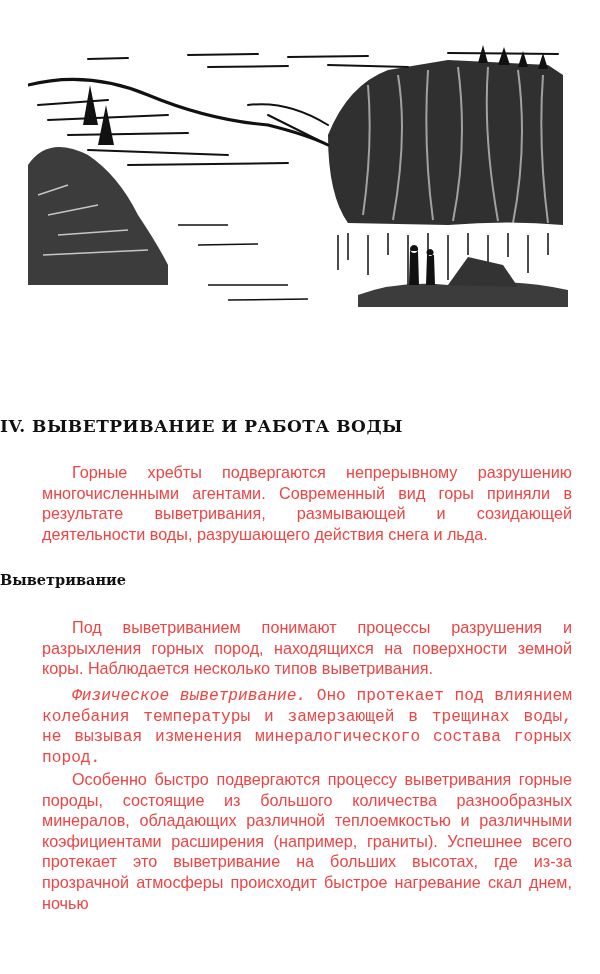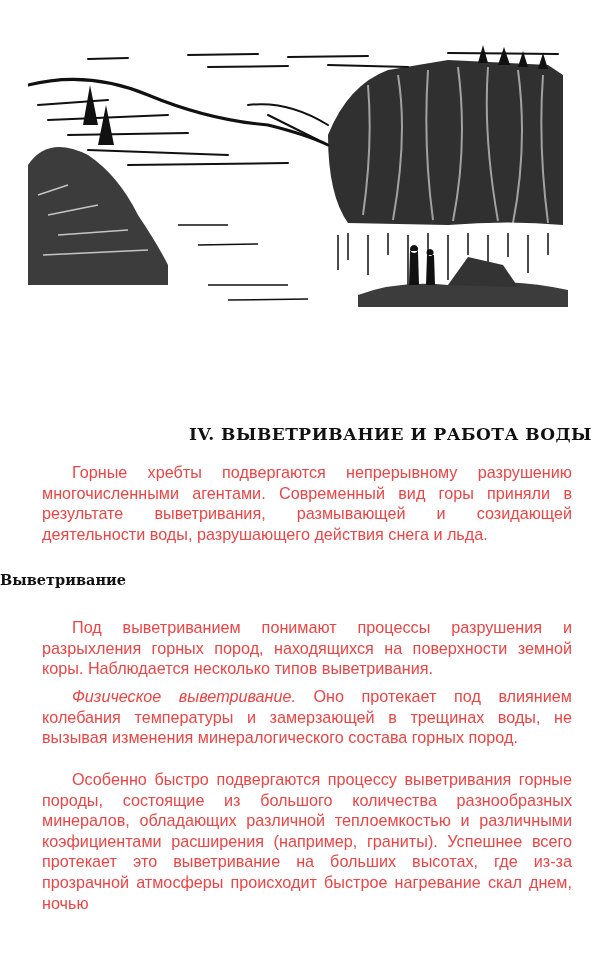--- a/index.html
+++ b/index.html
@@ -1,21 +1,21 @@
 <!DOCTYPE html>
 <html><head>
 <meta charset="utf-8">
 <style>
   html, body { margin: 0; padding: 0; background: #ffffff; }
   body { width: 600px; height: 974px; position: relative; overflow: hidden; color: #111; }
   .illustration { position: absolute; left: 28px; top: 45px; width: 544px; height: 262px; }
   .chapter-title {
-    position: absolute; left: 0; right: 0; top: 416px; text-align: right;
+    position: absolute; left: 0; right: 0; top: 416px; text-align: left;
     font-family: "DejaVu Serif", serif; font-weight: bold; font-size: 17px; letter-spacing: 0.5px;
-    margin: 8px;
+    margin: 0;
   }
   .body-text {
     position: absolute; left: 42px; width: 530px;
     font-family: "Liberation Sans", sans-serif; font-size: 16.2px; line-height: 20.6px;
     text-align: justify; margin: 0; color: #ef4444;
   }
   .indent { text-indent: 30px; }
   .section-heading {
     position: absolute; left: 0; right: 0; top: 571px; text-align: left;
     font-family: "DejaVu Serif", serif; font-weight: bold; font-size: 14.5px; margin: 0;
@@ -68,17 +68,17 @@
 </div>
 
 <h1 class="chapter-title">IV. ВЫВЕТРИВАНИЕ И РАБОТА ВОДЫ</h1>
 
 <p class="body-text indent" style="top:462px;">Горные хребты подвергаются непрерывному разрушению многочисленными агентами. Современный вид горы приняли в результате выветривания, размывающей и созидающей деятельности воды, разрушающего действия снега и льда.</p>
 
 <h2 class="section-heading">Выветривание</h2>
 
 <p class="body-text indent" style="top:617px;">Под выветриванием понимают процессы разрушения и разрыхления горных пород, находящихся на поверхности земной коры. Наблюдается несколько типов выветривания.</p>
 
-<p class="body-text indent" style="top:686px;"><span class="em">Физическое выветривание.</span><span> Оно протекает под влиянием колебания температуры и замерзающей в трещинах воды, не вызывая изменения минералогического состава горных пород.</span></p>
+<p class="body-text indent" style="top:686px;font-family:Liberation Mono, monospace;"><span class="em">Физическое выветривание.</span><span> Оно протекает под влиянием колебания температуры и замерзающей в трещинах воды, не вызывая изменения минералогического состава горных пород.</span></p>
 
 <p class="body-text indent" style="top:769px;">Особенно быстро подвергаются процессу выветривания горные породы, состоящие из большого количества разнообразных минералов, обладающих различной теплоемкостью и различными коэфициентами расширения (например, граниты). Успешнее всего протекает это выветривание на больших высотах, где из-за прозрачной атмосферы происходит быстрое нагревание скал днем, ночью</p>
 
 <div class="page-number">43</div>
 
 </body></html>

